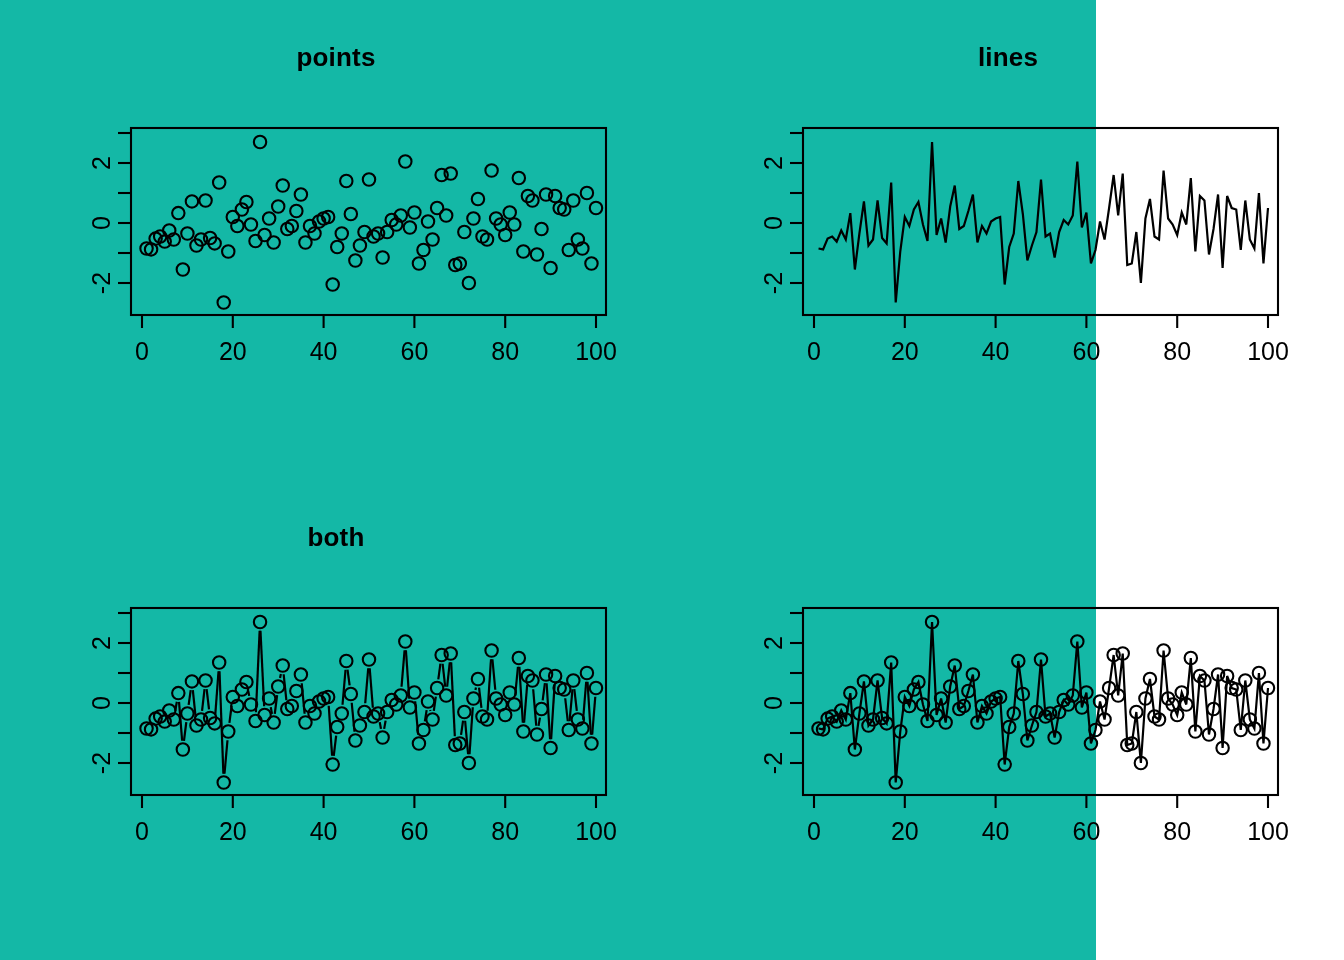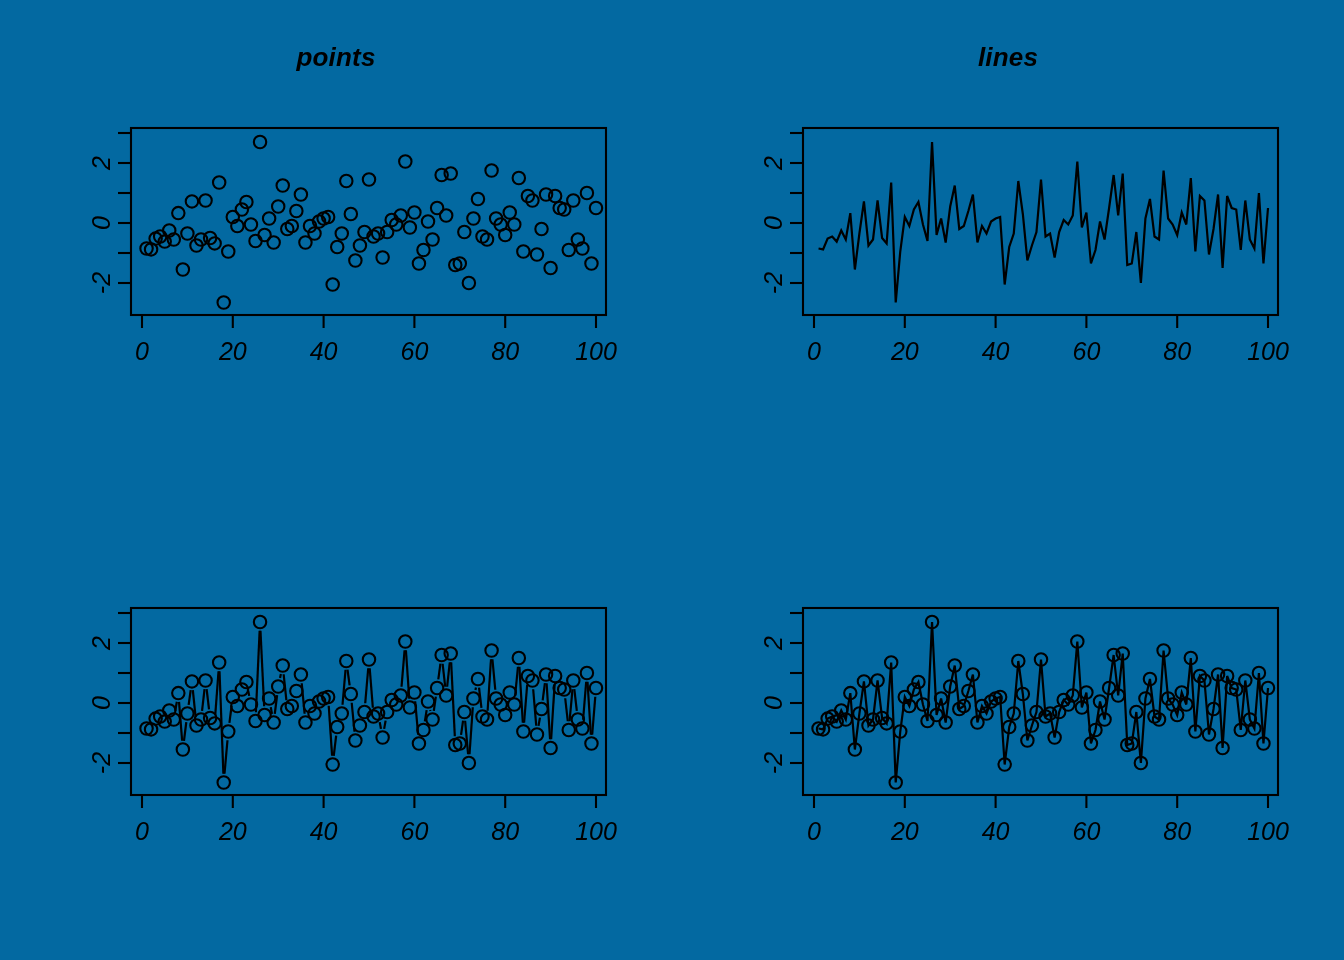--- a/index.html
+++ b/index.html
@@ -10,24 +10,23 @@
   }
   body {
     width: 1344px;
     height: 960px;
     font-family: "Liberation Sans", sans-serif;
     color: #000000;
     overflow: hidden;
   }
   #figure {
     position: relative;
-    width: 1344px;
+    width: 1096px;
     height: 960px;
-    background: #0369a1;
-    font-style: italic;
+    background: #14b8a6;
   }
   .panel {
     position: absolute;
     width: 672px;
     height: 480px;
   }
   .panel-title {
     position: absolute;
     left: 0;
     top: 42px;
@@ -238,20 +237,21 @@
         <line x1="118" y1="223" x2="131" y2="223" class="tick-line"></line>
         <text x="101" y="223" class="tick-label tick-label-y" transform="rotate(-90 101 223)" dy="9">0</text>
         <line x1="118" y1="193" x2="131" y2="193" class="tick-line"></line>
         <line x1="118" y1="163" x2="131" y2="163" class="tick-line"></line>
         <text x="101" y="163" class="tick-label tick-label-y" transform="rotate(-90 101 163)" dy="9">2</text>
         <line x1="118" y1="133" x2="131" y2="133" class="tick-line"></line>
         <path d="M 146.54 248.50 L 151.08 249.40 L 155.62 238.60 L 160.16 236.50 L 164.70 241.60 L 169.24 230.50 L 173.78 239.50 L 178.32 213.10 L 182.86 269.50 L 187.40 233.50 L 191.94 201.40 L 196.48 245.50 L 201.02 239.50 L 205.56 200.50 L 210.10 238.00 L 214.64 243.40 L 219.18 182.50 L 223.72 302.50 L 228.26 251.50 L 232.80 217.00 L 237.34 226.00 L 241.88 209.50 L 246.42 202.00 L 250.96 224.50 L 255.50 241.00 L 260.04 142.00 L 264.58 235.00 L 269.12 218.50 L 273.66 242.50 L 278.20 206.50 L 282.74 185.50 L 287.28 229.00 L 291.82 226.00 L 296.36 211.00 L 300.90 194.50 L 305.44 242.50 L 309.98 226.00 L 314.52 233.50 L 319.06 221.50 L 323.60 218.50 L 328.14 217.00 L 332.68 284.50 L 337.22 247.00 L 341.76 233.50 L 346.30 181.00 L 350.84 214.00 L 355.38 260.50 L 359.92 245.50 L 364.46 232.00 L 369.00 179.50 L 373.54 236.50 L 378.08 233.50 L 382.62 257.50 L 387.16 232.00 L 391.70 220.00 L 396.24 224.50 L 400.78 215.50 L 405.32 161.50 L 409.86 227.50 L 414.40 212.50 L 418.94 263.50 L 423.48 250.00 L 428.02 221.50 L 432.56 239.50 L 437.10 208.00 L 441.64 175.00 L 446.18 215.50 L 450.72 173.50 L 455.26 265.00 L 459.80 263.50 L 464.34 232.00 L 468.88 283.00 L 473.42 218.50 L 477.96 199.00 L 482.50 236.50 L 487.04 239.50 L 491.58 170.50 L 496.12 218.50 L 500.66 224.50 L 505.20 235.00 L 509.74 212.50 L 514.28 224.50 L 518.82 178.00 L 523.36 251.50 L 527.90 196.00 L 532.44 200.50 L 536.98 254.50 L 541.52 229.00 L 546.06 194.50 L 550.60 268.00 L 555.14 196.00 L 559.68 208.00 L 564.22 209.50 L 568.76 250.00 L 573.30 200.50 L 577.84 239.50 L 582.38 248.50 L 586.92 193.00 L 591.46 263.50 L 596.00 208.00" class="data-line"></path>
       </svg>
     </div>
     <div class="panel" style="left: 0px; top: 480px;">
+      <div class="panel-title">both</div>
       <svg class="plot-svg" viewBox="0 0 672 480" width="672" height="480">
         <rect x="131" y="128" width="475" height="187" class="box-line"></rect>
         <line x1="142" y1="315" x2="142" y2="328" class="tick-line"></line>
         <text x="142" y="360" class="tick-label tick-label-x">0</text>
         <line x1="232.8" y1="315" x2="232.8" y2="328" class="tick-line"></line>
         <text x="232.8" y="360" class="tick-label tick-label-x">20</text>
         <line x1="323.6" y1="315" x2="323.6" y2="328" class="tick-line"></line>
         <text x="323.6" y="360" class="tick-label tick-label-x">40</text>
         <line x1="414.4" y1="315" x2="414.4" y2="328" class="tick-line"></line>
         <text x="414.4" y="360" class="tick-label tick-label-x">60</text>

